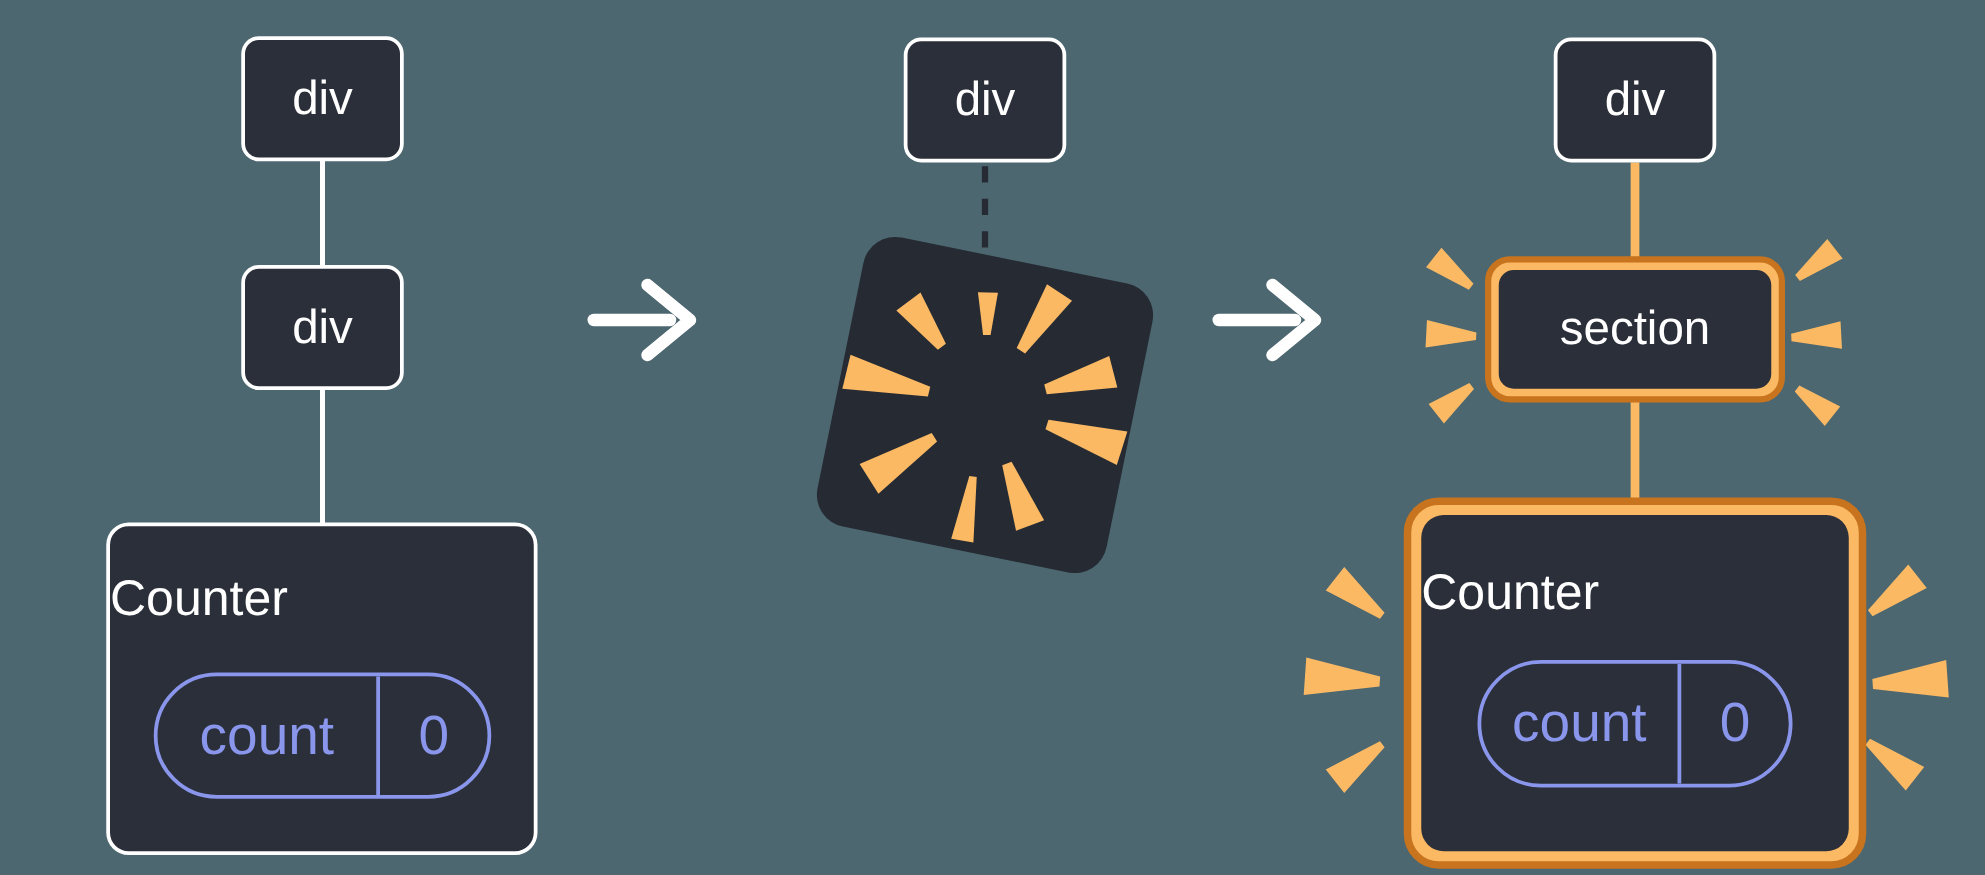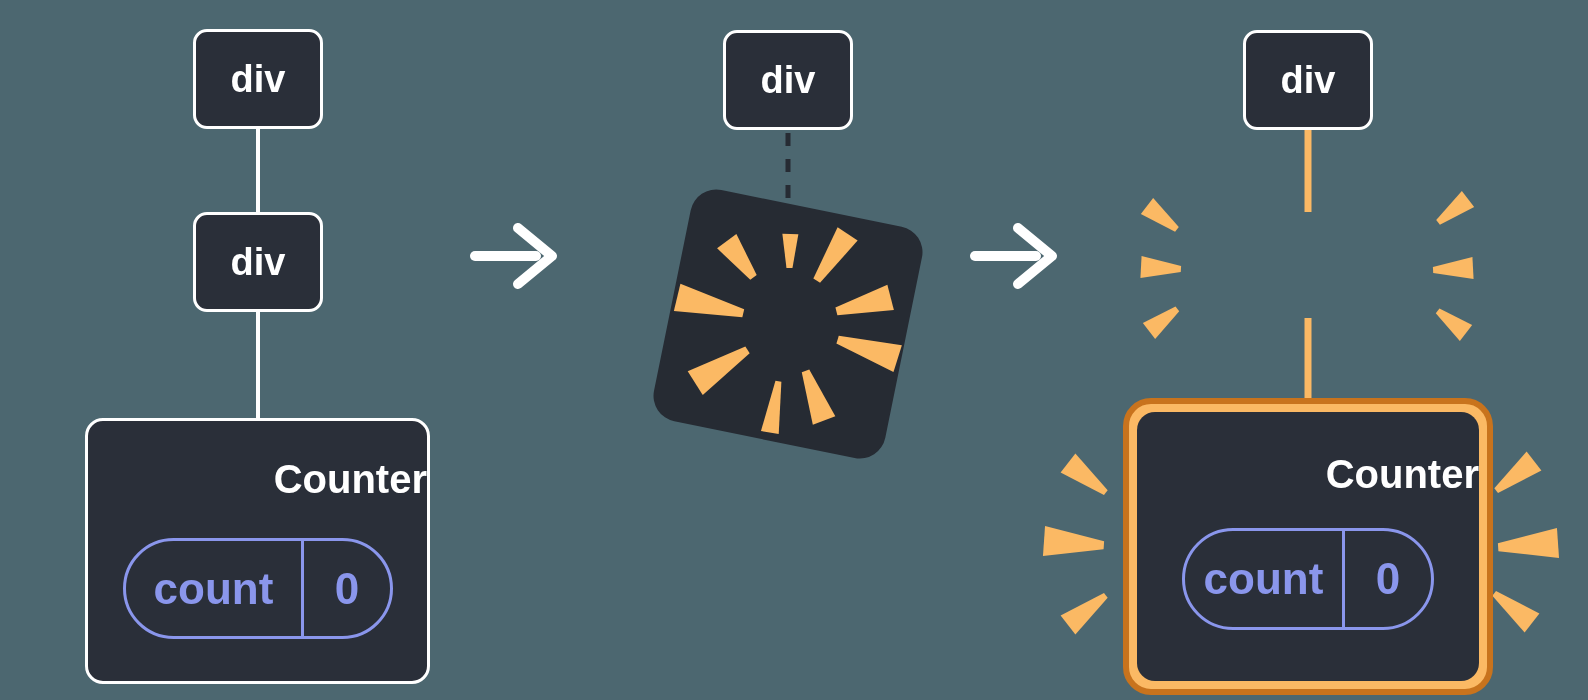--- a/index.html
+++ b/index.html
@@ -2,21 +2,21 @@
 <html><head>
 <meta charset="utf-8">
 <style>
   html, body { margin: 0; padding: 0; }
   body {
     width: 1588px; height: 700px;
     background: #4c6770;
     font-family: "Liberation Sans", sans-serif;
     overflow: hidden;
   }
-  #stage { position: relative; width: 1588px; height: 700px; font-weight: bold; }
+  #stage { position: relative; width: 1588px; height: 700px; }
   .layer { position: absolute; left: 0; top: 0; }
 
   
   .node {
     position: absolute;
     box-sizing: border-box;
     background: #2a2f39;
     border: 3px solid #ffffff;
     border-radius: 14px;
     display: flex; align-items: center; justify-content: center;
@@ -27,21 +27,21 @@
   .component-box {
     position: absolute;
     box-sizing: border-box;
     background: #2a2f39;
     border: 3px solid #ffffff;
     border-radius: 18px;
     color: #ffffff;
   }
   .component-title {
     position: absolute; left: 0; right: 0; top: 36px;
-    text-align: right; font-size: 40px; color: #ffffff;
+    text-align: left; font-size: 40px; color: #ffffff;
   }
   .pill {
     position: absolute;
     box-sizing: border-box;
     border: 3px solid #8a96ec;
     border-radius: 60px;
     display: flex;
     color: #8a96ec; font-size: 44px;
     overflow: hidden;
   }
@@ -144,20 +144,25 @@
   </div>
 
   <div class="node" style="left:723px; top:30px; width:130px; height:100px;">
     <span>div</span>
   </div>
 
   <div class="node" style="left:1243px; top:30px; width:130px; height:100px;">
     <span>div</span>
   </div>
 
+  <div class="glow" id="section-glow" style="left:1188px; top:205px; width:240px; height:117px;">
+    <div class="glow-inner center-flex">
+      <span>section</span>
+    </div>
+  </div>
 
   <div class="glow" id="counter-glow" style="left:1123px; top:398px; width:370px; height:297px;">
     <div class="glow-inner">
       <div class="component-title" style="top:40px;">Counter</div>
       <div class="pill" style="left:50%; transform:translateX(-50%); top:116px; width:252px; height:102px;">
         <div class="key">count</div>
         <div class="sep"></div>
         <div class="val">0</div>
       </div>
     </div>

